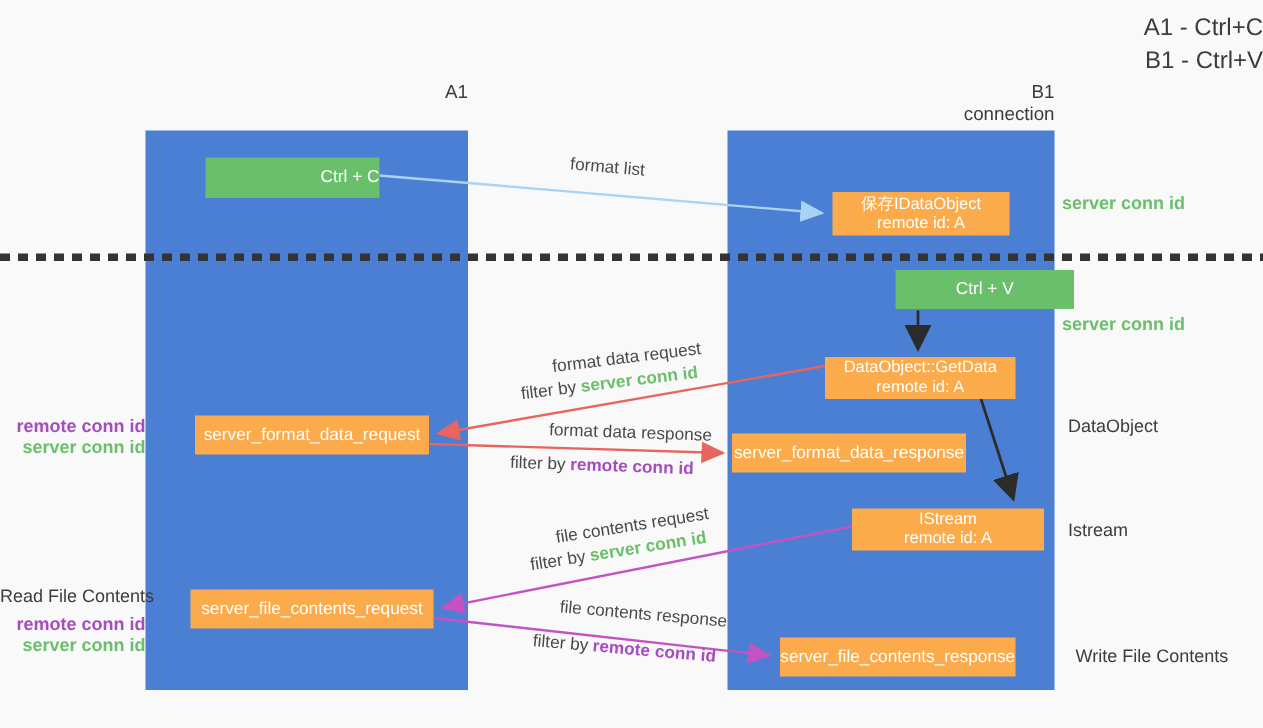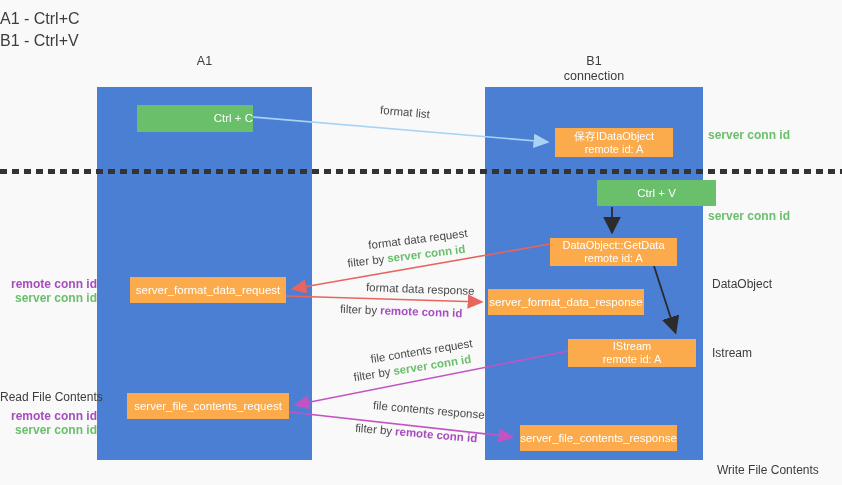--- a/index.html
+++ b/index.html
@@ -21,26 +21,26 @@
   body{
     position:relative;
     background:var(--background);
     font-family:"Liberation Sans",sans-serif;
     color:var(--text-dark);
     overflow:hidden;
   }
   .abs{position:absolute;}
   .title{
     top:8px;left:0;width:842px;
-    text-align:left;
+    text-align:right;
     font-size:16px;line-height:22px;
     color:#3c3c3c;
   }
   .lane-header{
-    text-align:center;
+    text-align:right;
     font-size:12.5px;line-height:15px;
     color:#3c3c3c;
   }
   .lane{
     background:var(--lane-blue);
     top:87px;height:373px;
   }
   .lane-a1{left:97px;width:215px;}
   .lane-b1{left:485px;width:218px;}
   .dotted{
@@ -165,21 +165,21 @@
 
 <div class="abs msg-label" style="left:373px;top:404px;transform:rotate(5deg);">file contents response</div>
 <div class="abs msg-label" style="left:355px;top:427px;transform:rotate(5deg);">
   <span>filter by</span><span class="filter-value purple">remote conn id</span>
 </div>
 
 <div class="abs side-label green" style="left:708px;top:128px;">server conn id</div>
 <div class="abs side-label green" style="left:708px;top:209px;">server conn id</div>
 <div class="abs side-label dark" style="left:712px;top:241px;margin-top:36px;">DataObject</div>
 <div class="abs side-label dark" style="left:712px;top:346px;">Istream</div>
-<div class="abs side-label dark" style="left:717px;top:430px;margin-top:33px;">Write File Contents</div>
+<div class="abs side-label dark" style="left:717px;top:430px;">Write File Contents</div>
 
 <div class="abs left-col" style="left:0;top:277px;">
   <div class="side-label purple">remote conn id</div>
   <div class="side-label green">server conn id</div>
 </div>
 <div class="abs left-col" style="left:0;top:390px;">
   <div class="side-label dark">Read File Contents</div>
   <div class="side-label purple" style="margin-top:5px;">remote conn id</div>
   <div class="side-label green">server conn id</div>
 </div>

